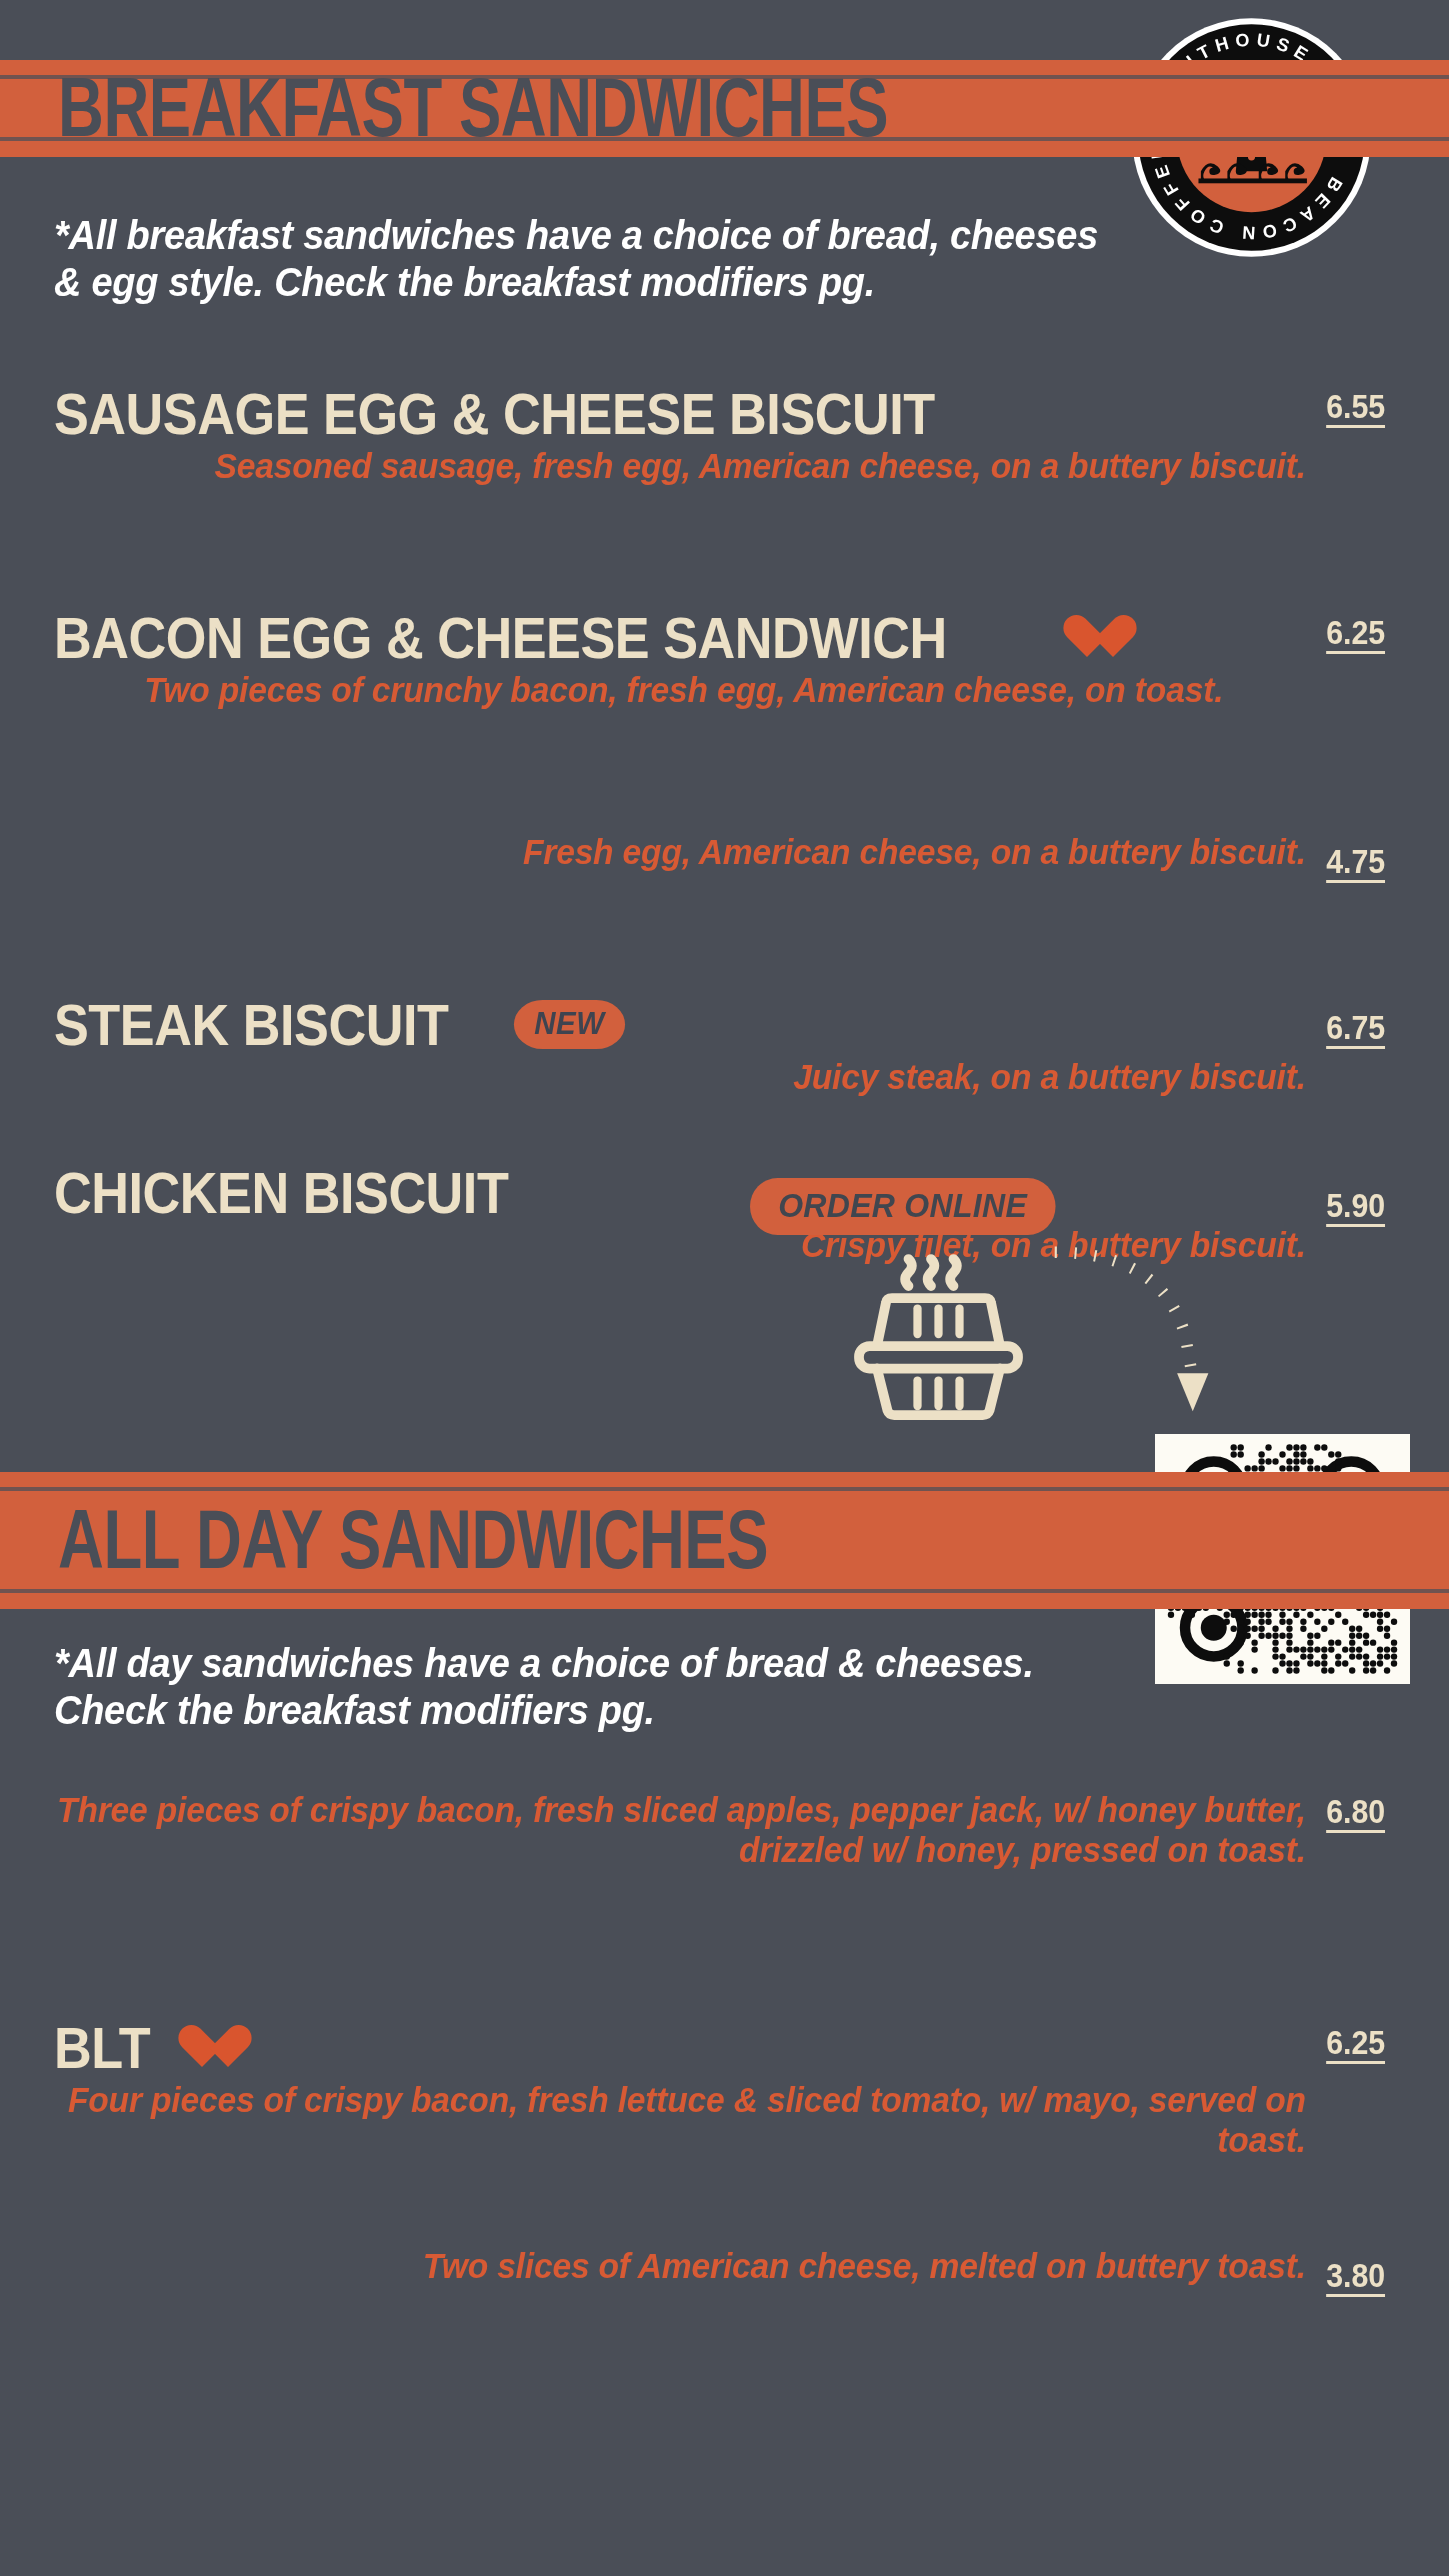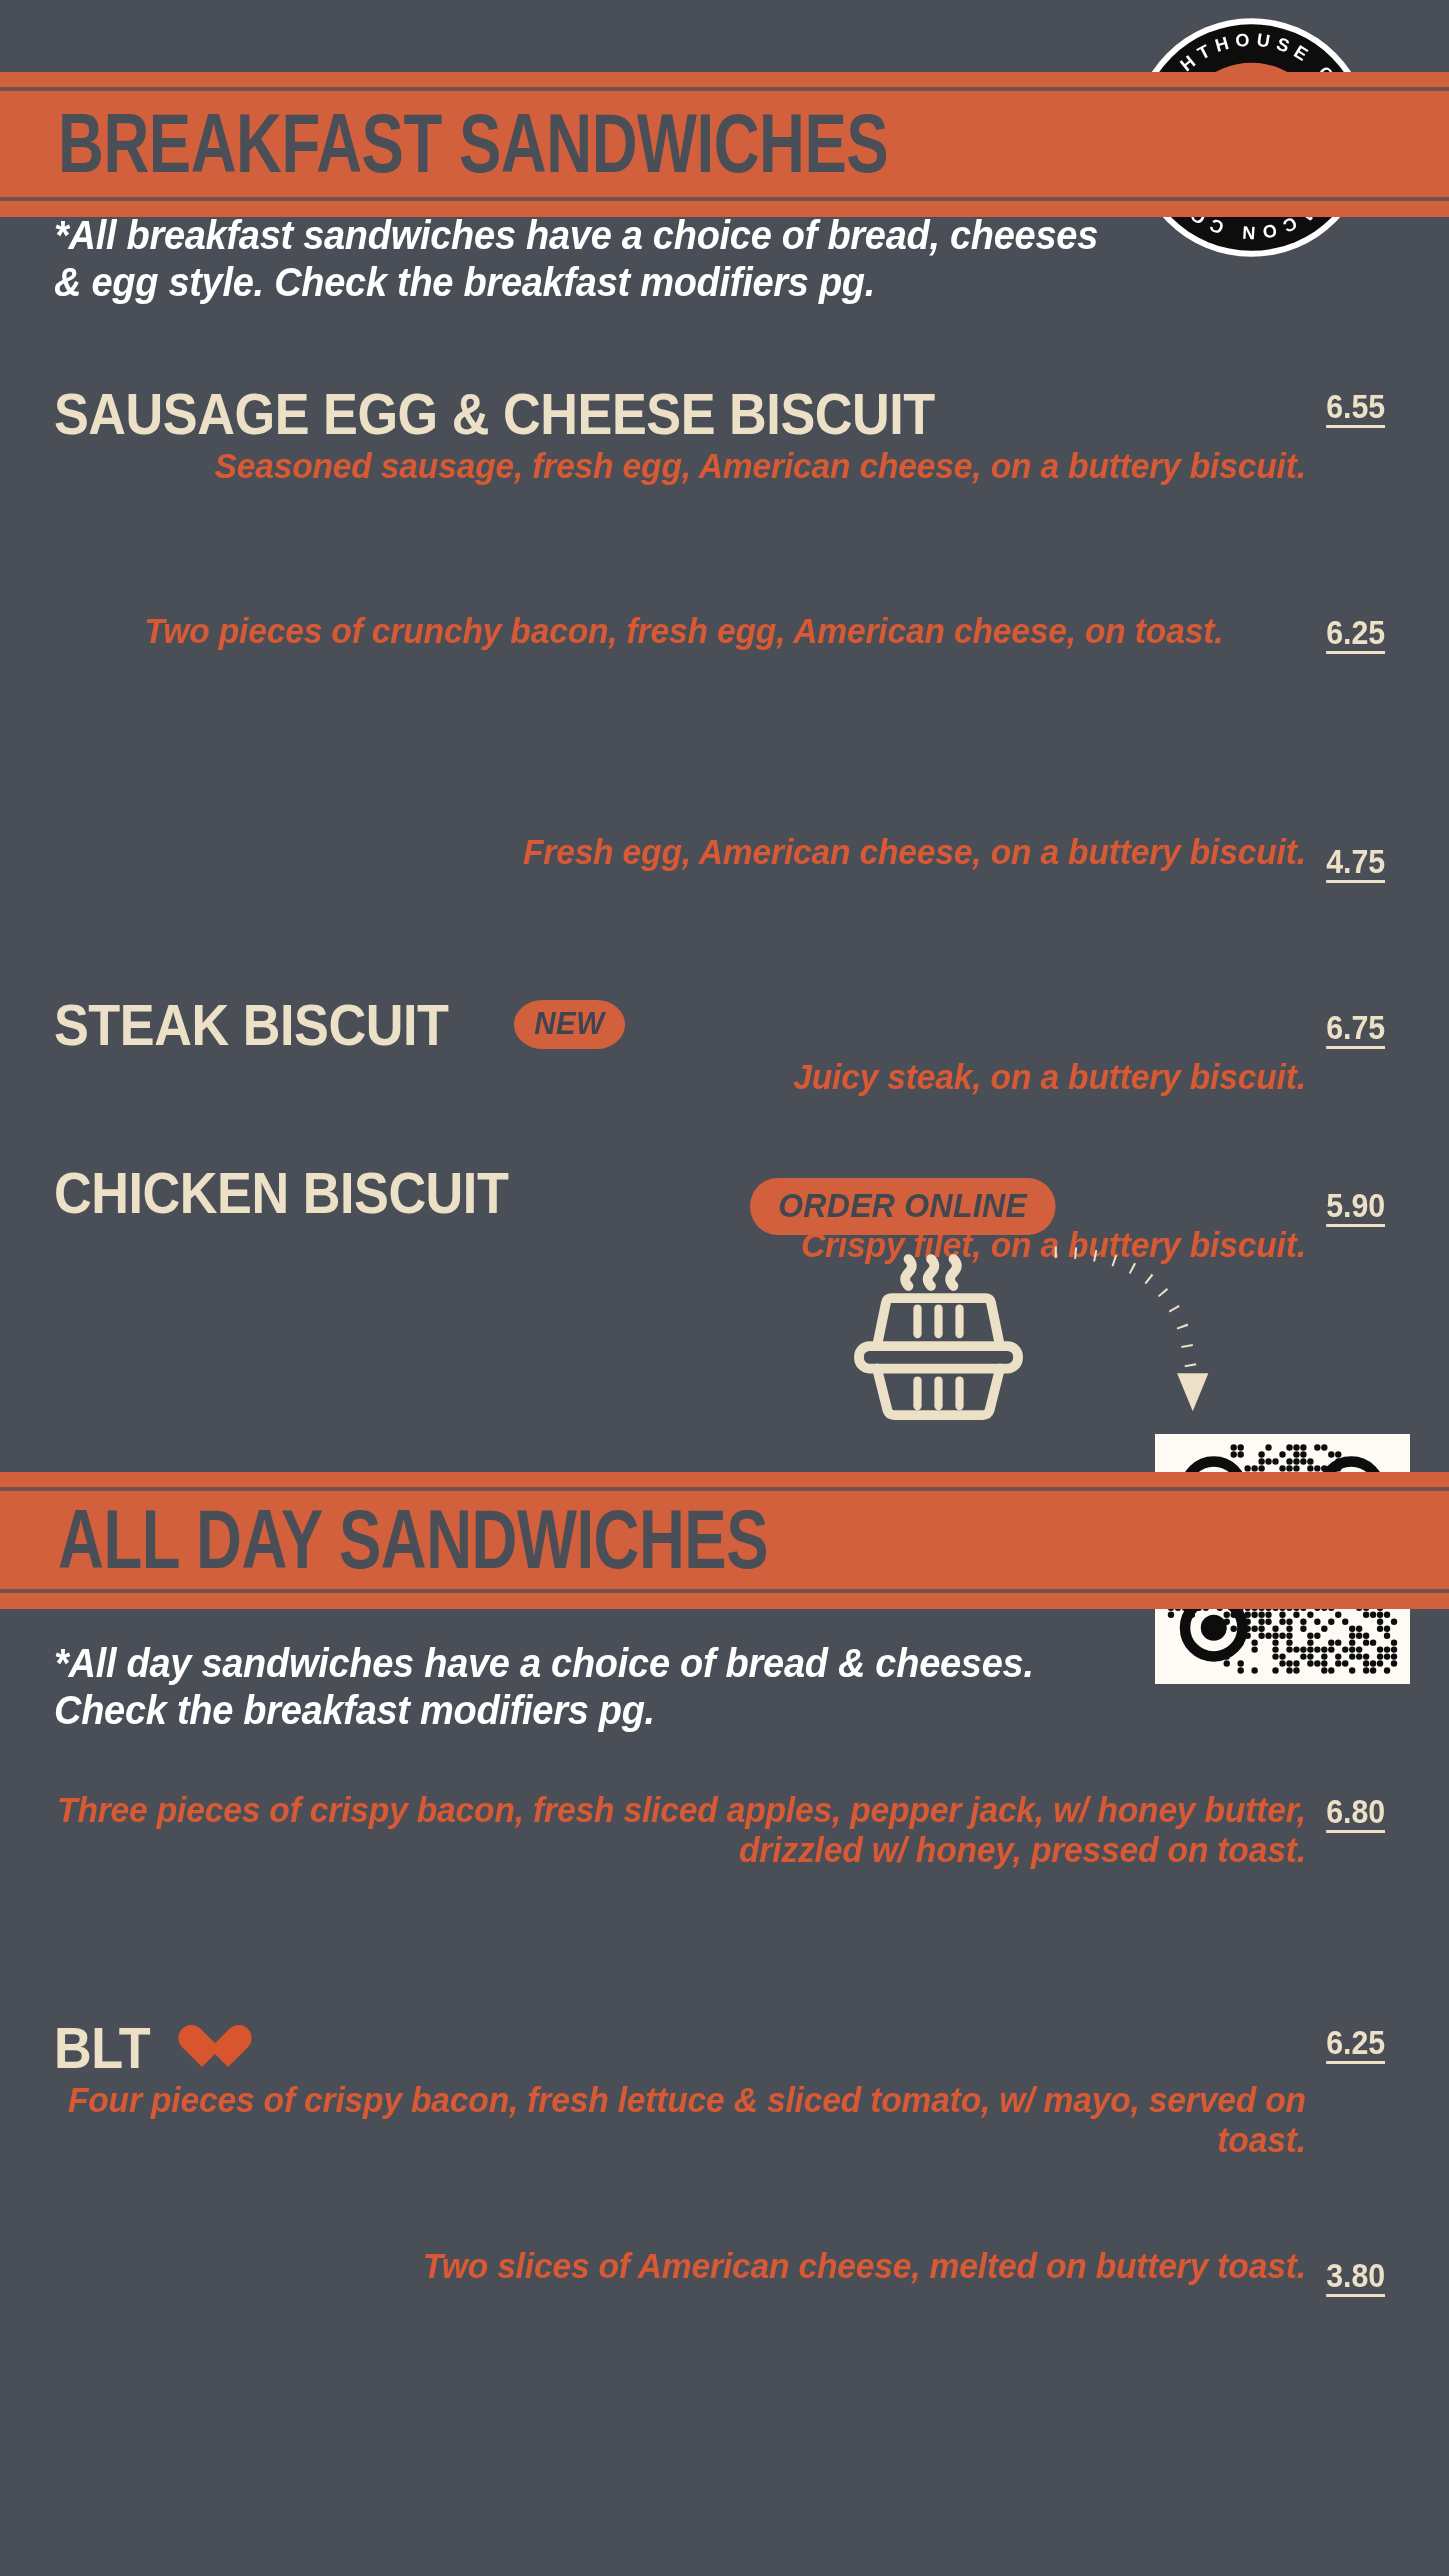--- a/index.html
+++ b/index.html
@@ -21,21 +21,21 @@
     position:absolute;left:58px;top:50%;transform:translateY(-52%);
     color:#4a4e57;
     font-family:"Liberation Sans",sans-serif;
     font-weight:bold;font-size:69px;letter-spacing:-0.5px;
     line-height:1;white-space:nowrap;
     transform-origin:left center;
     -webkit-text-stroke:0;
   }
   .band-title span{display:inline-block;transform:scaleX(.92) scaleY(1.22);transform-origin:left center;}
 
-  #band1{top:72px;height:145px;}
+  #band1{top:60px;height:97px;}
   #band2{top:1472px;height:137px;}
 
   
   .note{
     position:absolute;left:54px;width:1100px;
     color:#ffffff;font-style:italic;font-weight:bold;
     font-size:40px;line-height:1.18;
     letter-spacing:-0.3px;
     transform:scaleX(.95);transform-origin:left top;
   }
@@ -172,20 +172,24 @@
 
   <div class="row" style="top:384px">
     <div class="title-line">
       <div class="name">SAUSAGE EGG &amp; CHEESE BISCUIT</div>
     </div>
     <div class="desc">Seasoned sausage, fresh egg, American cheese, on a buttery biscuit.</div>
     <div class="price" style="top:6.4px">6.55</div>
   </div>
 
   <div class="row" style="top:608px">
+    <div class="title-line">
+      <div class="name">BACON EGG &amp; CHEESE SANDWICH</div>
+      <div class="heart"></div>
+    </div>
     <div class="desc narrow">Two pieces of crunchy bacon, fresh egg, American cheese, on toast.</div>
     <div class="price" style="top:7.5px">6.25</div>
   </div>
 
   <div class="row" style="top:829px">
     <div class="desc">Fresh egg, American cheese, on a buttery biscuit.</div>
     <div class="price" style="top:16px">4.75</div>
   </div>
 
   <div class="row" style="top:995px">

